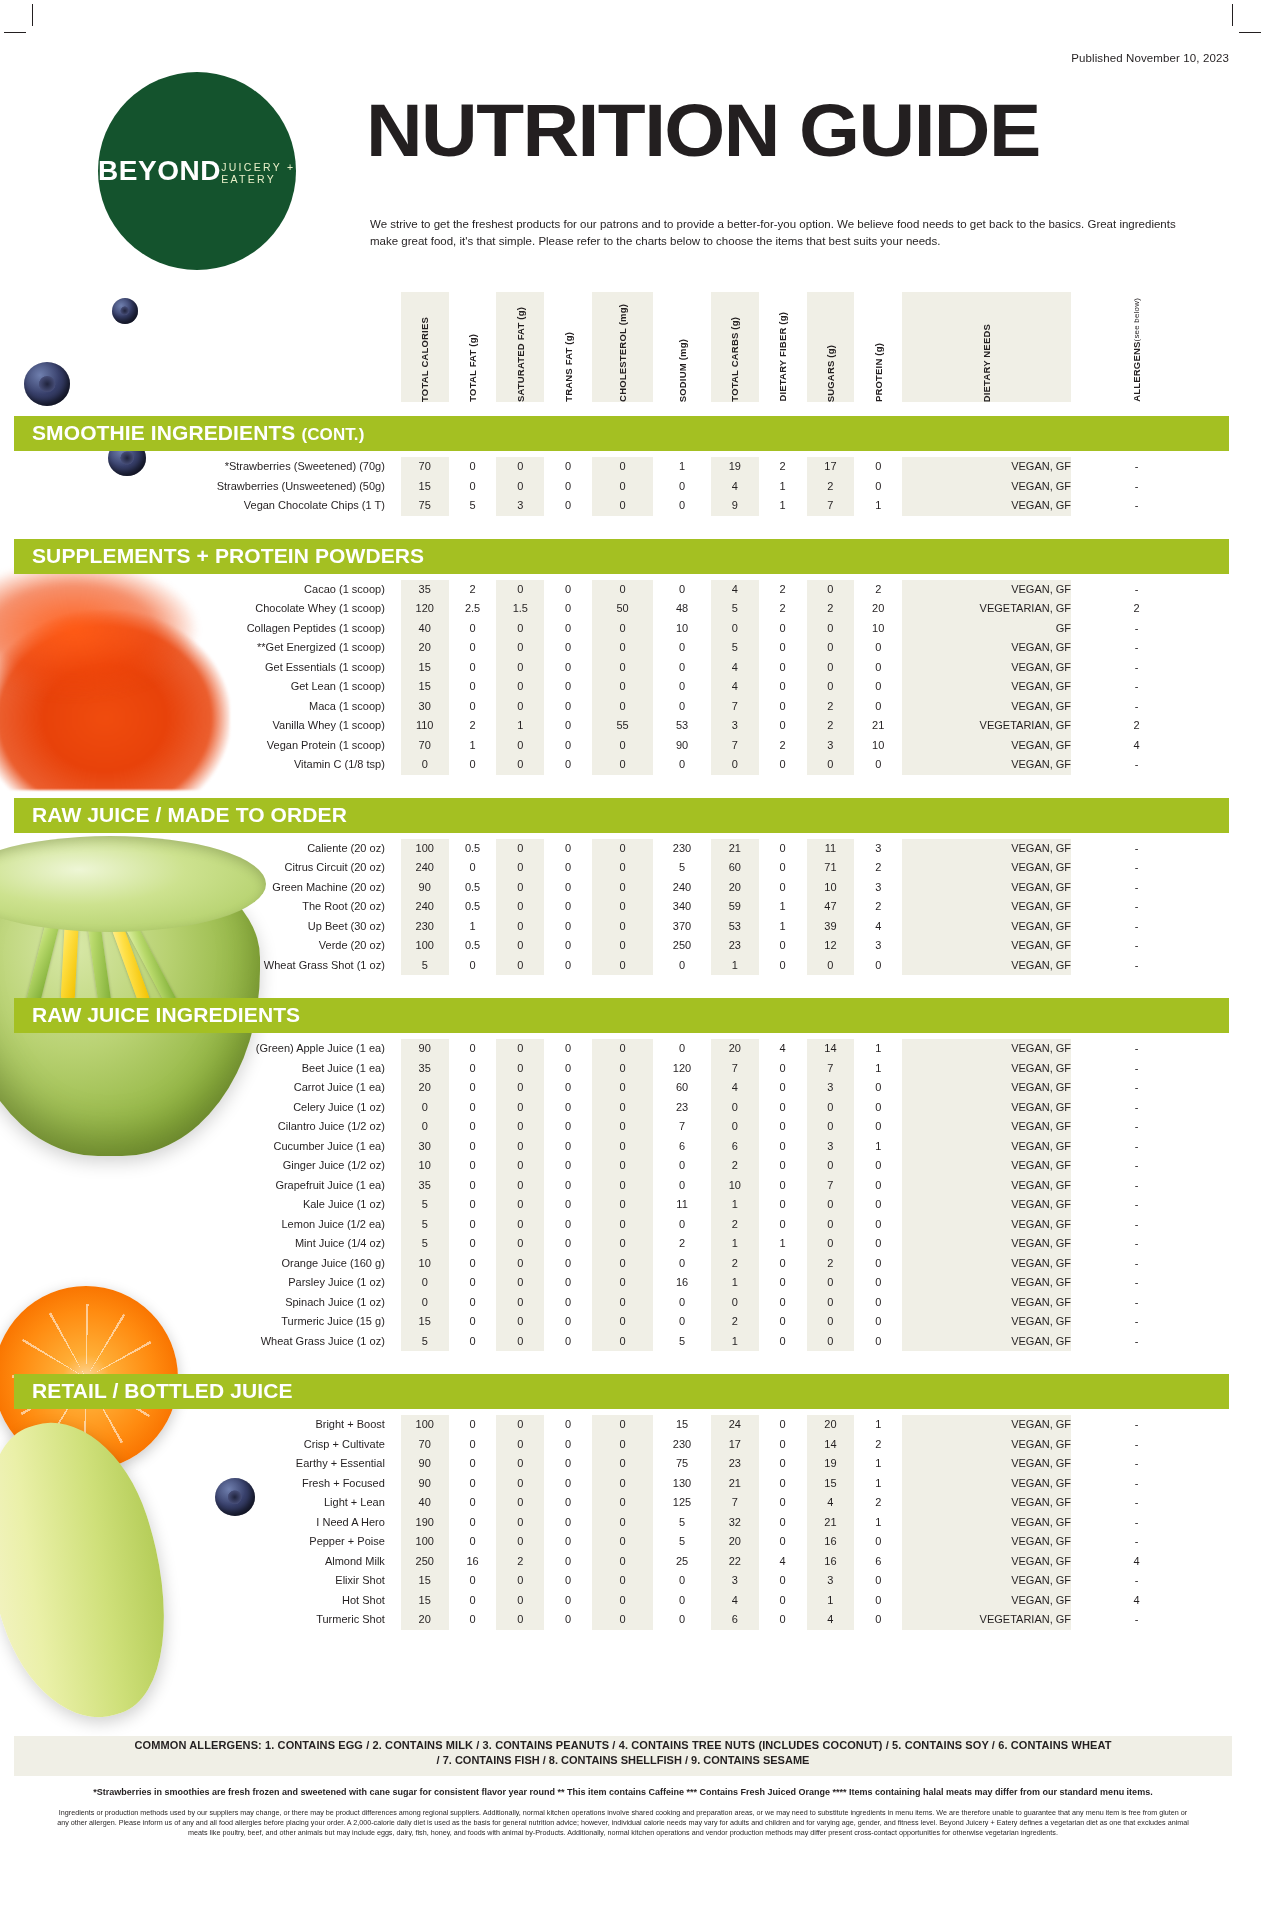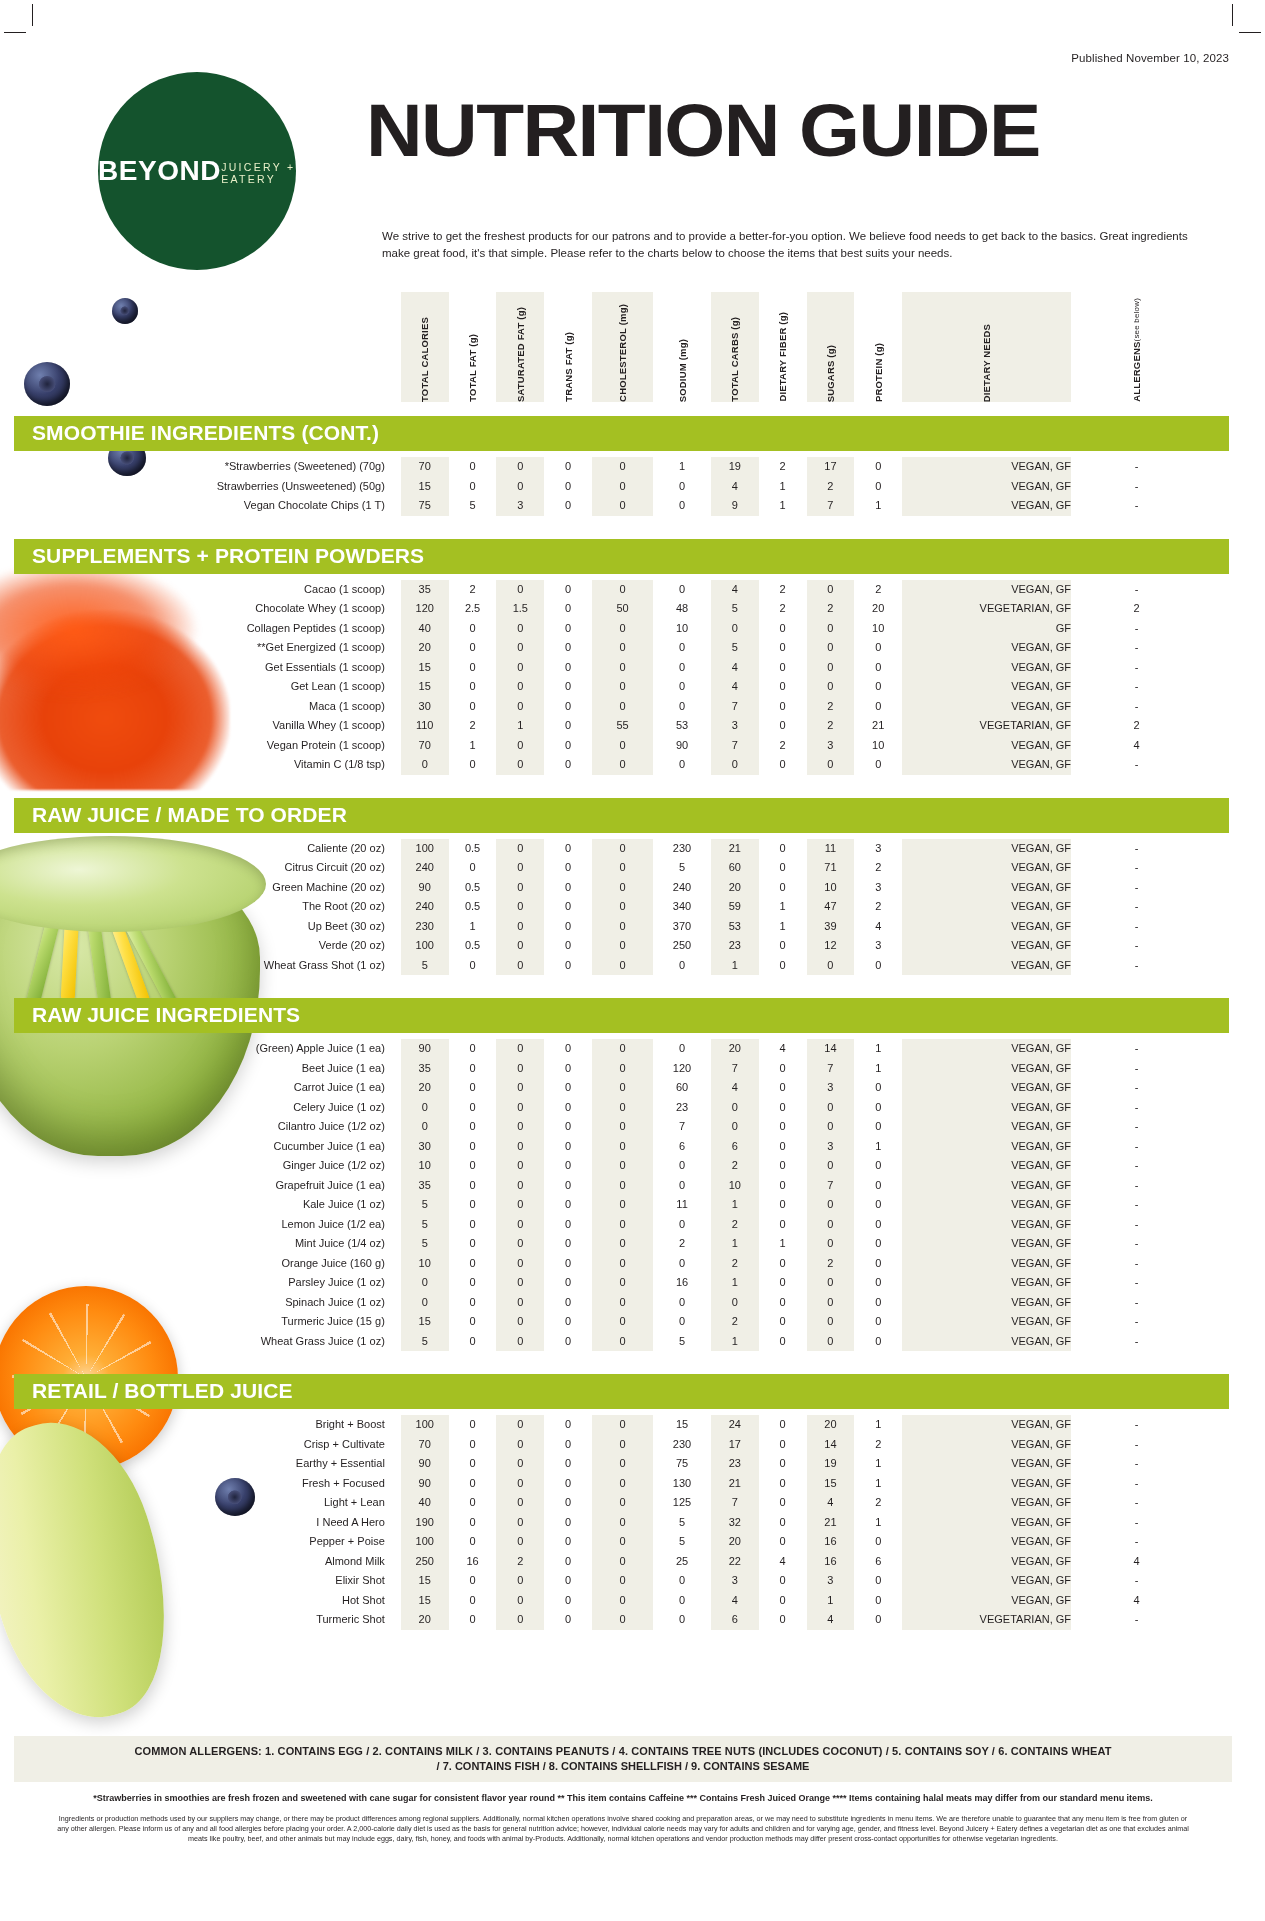--- a/index.html
+++ b/index.html
@@ -97,22 +97,22 @@
   .logo-sub{
     color:#e9f0c9; font-size:10.5px; letter-spacing:.22em; margin-top:4px;
   }
   .title{
     position:absolute; left:366px; top:96px;
     font-size:74px; line-height:.94; font-weight:bold; letter-spacing:-0.02em;
     color:#231f20; font-family:"Liberation Sans", sans-serif;
     transform:scaleX(1.06); transform-origin:left center;
   }
   .intro{
-    position:absolute; left:370px; top:228px; width:820px;
-    font-size:11.5px; line-height:1.45; color:#231f20;margin-left:12px;
+    position:absolute; left:370px; top:216px; width:820px;
+    font-size:11.5px; line-height:1.45; color:#231f20;
   }
 
   
   .table-wrap{ position:absolute; left:0; top:292px; width:1265px; }
   table.nut{ border-collapse:collapse; width:1215px; margin-left:14px; table-layout:fixed; }
   table.nut td, table.nut th{ padding:0; }
 
   col.c-name{ width:348px; }
   col.c-num{ width:43px; }
   col.c-chol{ width:55px; }
@@ -136,38 +136,38 @@
   .section-row td{
     padding:0;
   }
   .section-bar{
     background:#a4c022; color:#ffffff;
     font-size:21px; font-weight:bold; letter-spacing:.005em;
     padding:5px 0 6px 18px;
     margin-top:14px; margin-bottom:6px;
     text-transform:uppercase;
   }
-  .section-bar .cont{ font-size:21px; }
+  .section-bar .cont{ font-size:17px; }
 
   .data-row td{
     font-size:11px; height:19.5px; line-height:19.5px;
     text-align:center; color:#231f20;
   }
   .data-row td.name{ text-align:right; padding-right:16px; font-size:11px; }
   .data-row td.diet{ text-align:right; padding-left:4px; }
   .data-row td.allerg{ text-align:center; }
 
   .spacer-row td{ height:9px; }
 
   
   .footer{
     position:absolute; left:14px; top:1736px; width:1218px;
   }
   .allergen-box{
-    background:#f0efe6; padding:9px 10px 10px 10px; text-align:center;
+    background:#f0efe6; padding:3px 10px 10px 10px; text-align:center;
   }
   .allergen-line{ font-size:11px; font-weight:bold; letter-spacing:.01em; }
   .allergen-line2{ font-size:11px; font-weight:bold; margin-top:3px; }
   .notes{
     margin-top:11px; text-align:center; font-size:9px; color:#231f20;font-weight:bold;
   }
   .gf{ text-align:center; font-size:9px; font-weight:bold; margin-top:7px; }
   .disclaimer{
     margin-top:11px; text-align:center; font-size:7.2px; line-height:1.42; color:#231f20;
     padding:0 42px;

